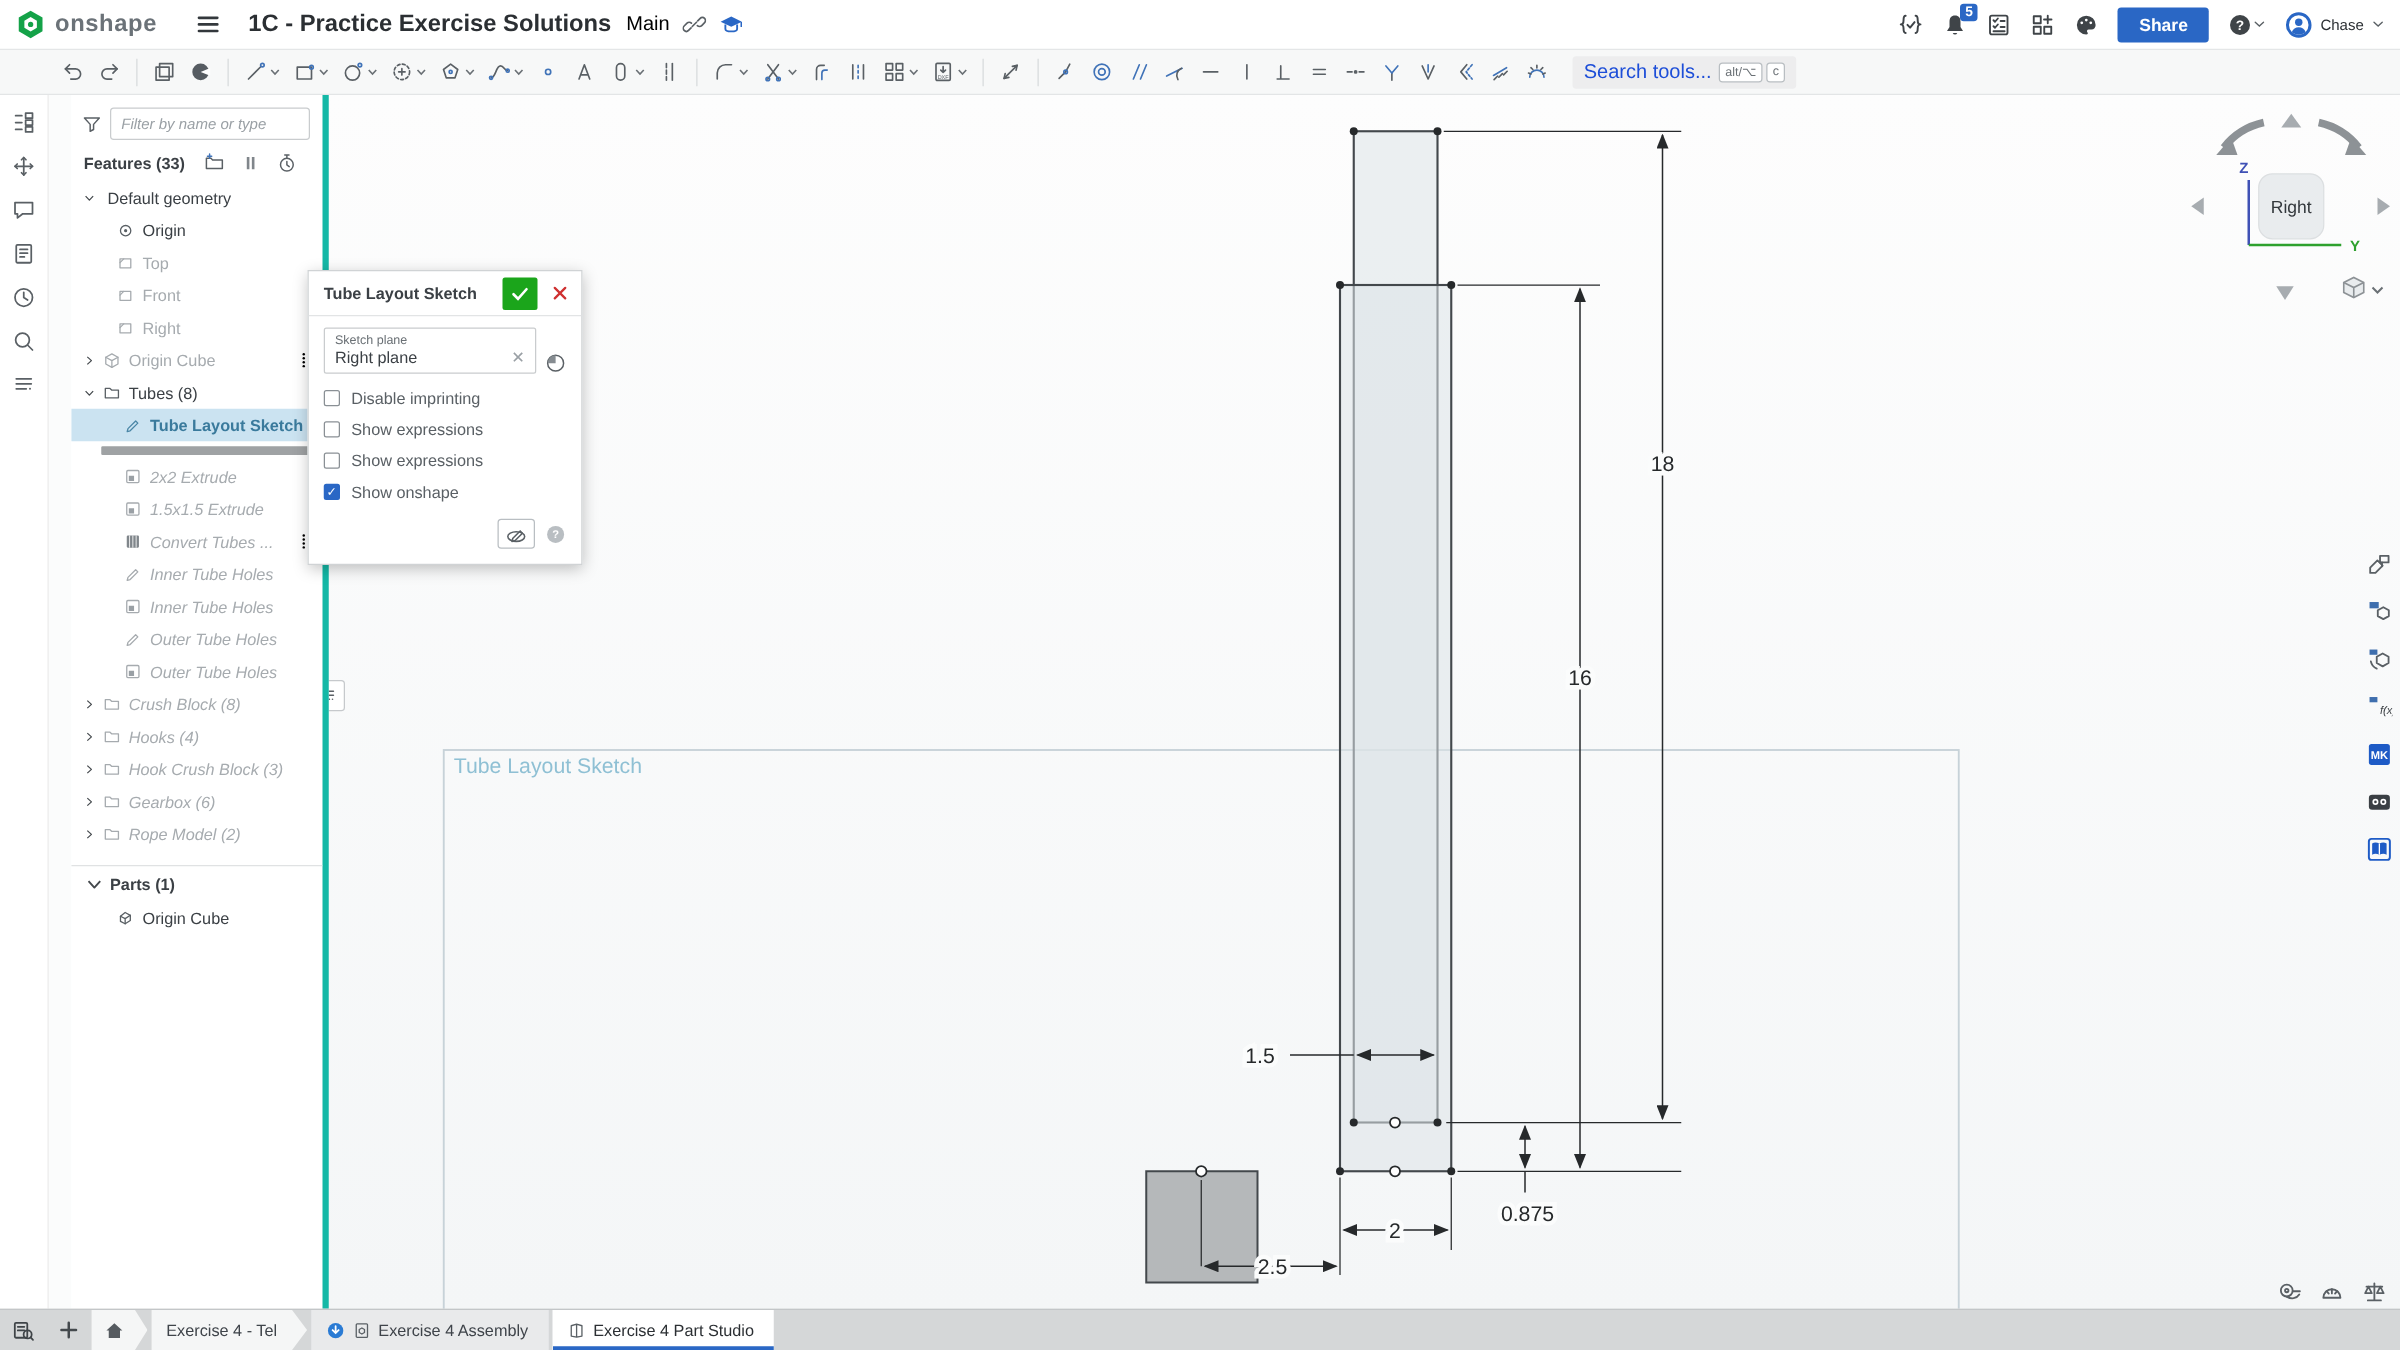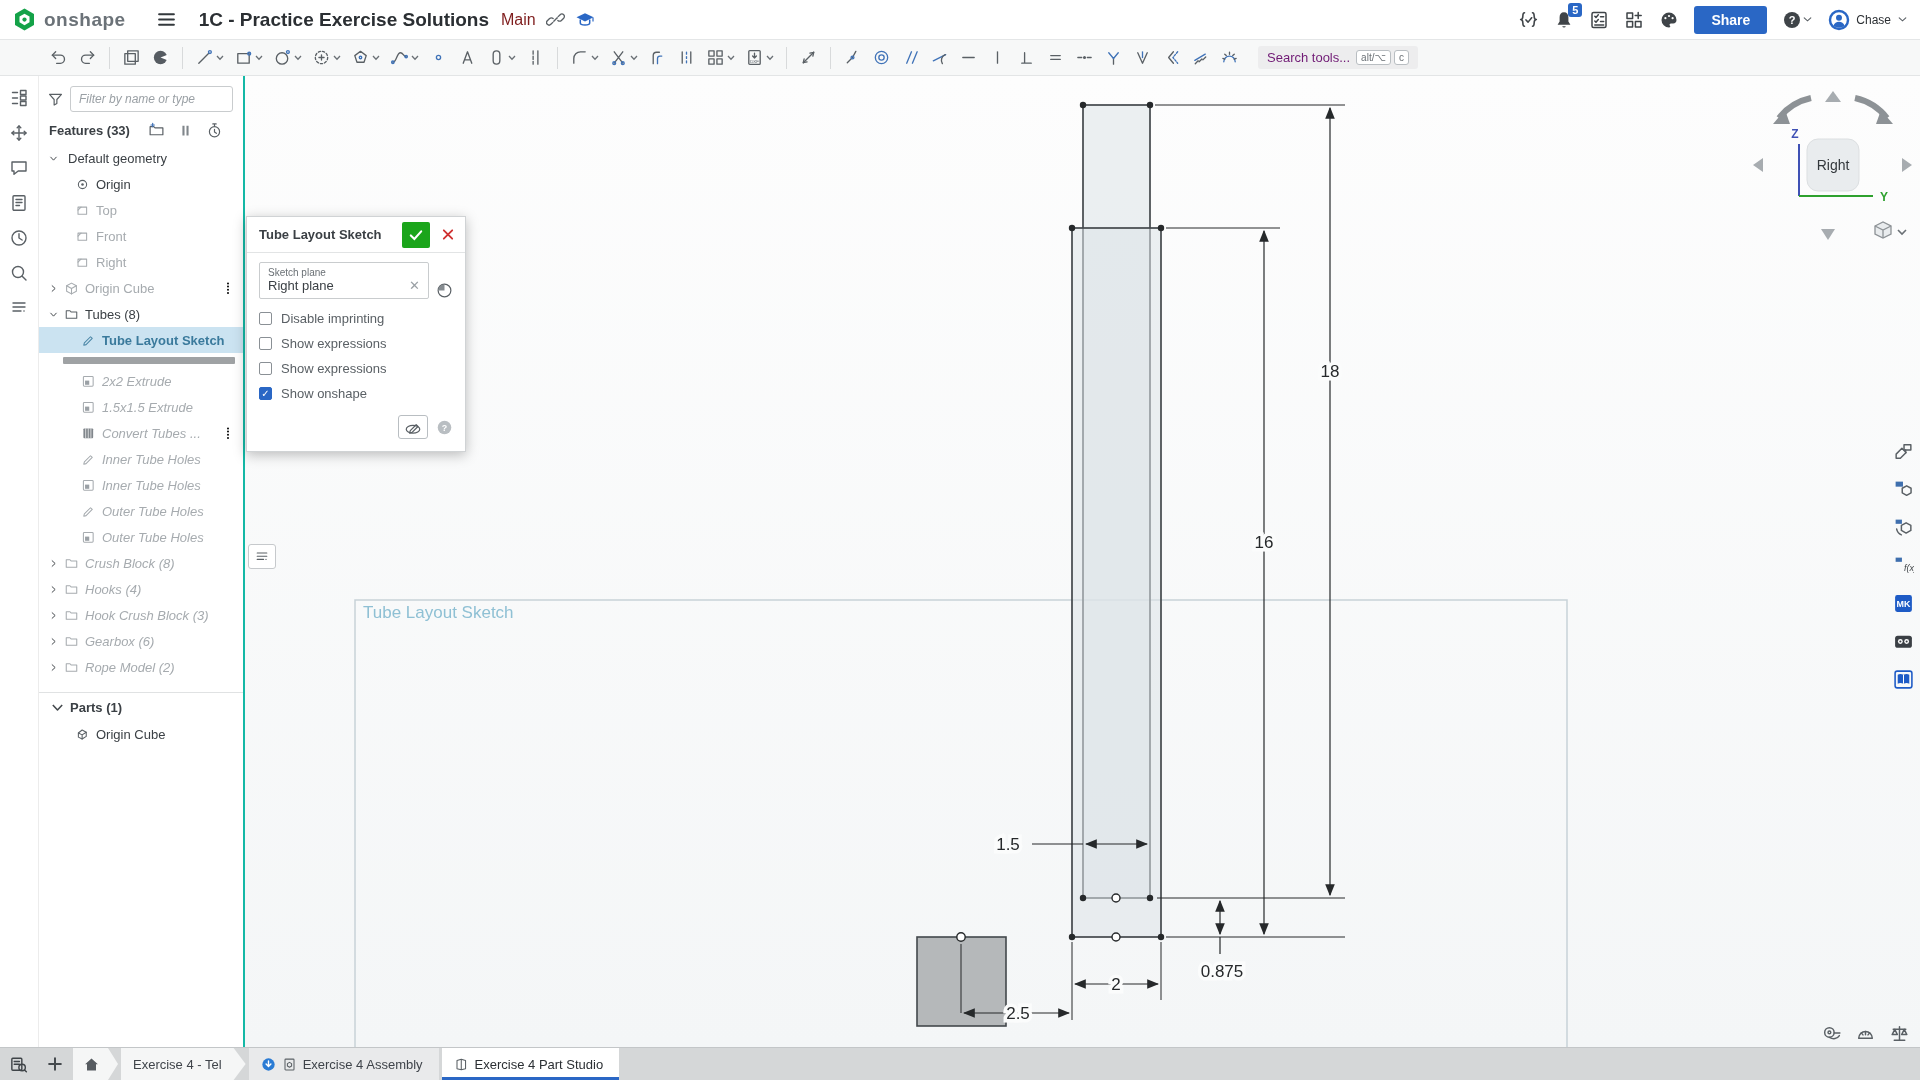--- a/index.html
+++ b/index.html
@@ -10,39 +10,39 @@
 .icon svg .b{fill:none;stroke:#4073b8;stroke-width:1.4;stroke-linecap:round;stroke-linejoin:round}
 .icon svg .sD{fill:none;stroke:#3f4448;stroke-width:1.5;stroke-linecap:round;stroke-linejoin:round}
 .icon svg .fD{fill:#5a6065}.icon svg .fB2{fill:#2a67c5}.icon svg .fDk{fill:#3f4448}
 .icon svg text{font-family:"Liberation Sans",sans-serif}
 
 .topbar{position:absolute;left:0;top:0;width:1920px;height:40px;background:#fff;border-bottom:1px solid #e4e6e7;display:flex;align-items:center;padding:0 12px;gap:10px;z-index:40}
 .logo{display:flex;align-items:center;gap:7px}
 .logo-text{font-size:19px;font-weight:600;color:#6b7278;letter-spacing:.5px}
 .hamburger{margin-left:14px;background:none;border:none;cursor:pointer;display:flex}
 .doc-title{font-size:19px;font-weight:700;color:#2b2f33;margin-left:6px;white-space:nowrap}
-.ws-name{font-size:16px;color:#7f1d1d;margin-left:2px}
+.ws-name{font-size:16px;color:#000000;margin-left:2px}
 .tb-right{margin-left:auto;display:flex;align-items:center;gap:15px}
 .bell-wrap{position:relative;display:flex}
 .badge{position:absolute;top:-7px;right:-8px;background:#2a67c5;color:#fff;font-size:11px;font-weight:700;padding:1px 4px;border-radius:3px;line-height:12px}
 .share-btn{background:#2a67c5;color:#fff;border:none;border-radius:3px;font-size:14px;font-weight:600;padding:6px 17px;cursor:pointer;font-family:inherit}
 .user{display:flex;align-items:center;gap:6px;font-size:12px;color:#2b2f33}
 .tb-iconbtn{background:none;border:none;padding:0;cursor:pointer;display:flex}
 
 .toolbar{position:absolute;left:0;top:40px;width:1920px;height:36px;background:#f7f8f8;border-bottom:1px solid #e3e5e6;display:flex;align-items:center;padding:0 8px 0 44px;z-index:30}
 .tb-btn{background:none;border:none;padding:2px 3px;margin:0 2px;display:flex;align-items:center;gap:2px;cursor:pointer;border-radius:2px}
 .tb-sep{width:1px;height:22px;background:#d8dadb;margin:0 7px;flex:none}
 .search-tools{margin-left:14px;display:flex;align-items:center;gap:6px;background:#ededee;border-radius:3px;padding:4px 9px;flex:none}
-.search-tools .ph{color:#701a75;font-size:13px}
+.search-tools .ph{color:#1d4ed8;font-size:16px}
 .kbd{border:1px solid #b9bec2;border-radius:3px;background:#fff;font-size:10px;padding:1px 4px;color:#6a7075}
 
 .left-rail{position:absolute;left:0;top:76px;width:39px;height:971px;background:#fff;border-right:1px solid #ececec;display:flex;flex-direction:column;align-items:center;padding-top:8px;gap:7px;z-index:20}
 .rail-btn{background:none;border:none;padding:4px;cursor:pointer;display:flex;border-radius:3px}
 
-.features-panel{position:absolute;left:39px;top:76px;width:206px;height:971px;background:#fff;border-right:2px solid #14b8a6;z-index:20;overflow:hidden}
+.features-panel{position:absolute;left:57px;top:76px;width:206px;height:971px;background:#fff;border-right:5px solid #14b8a6;z-index:20;overflow:hidden}
 .filter-row{display:flex;align-items:center;gap:6px;padding:10px 10px 6px 8px}
 .filter-input{flex:1;height:26px;border:1px solid #c9ccce;border-radius:3px;font-size:12px;font-style:italic;padding:0 8px;color:#3b4045;font-family:inherit;min-width:0}
 .filter-input::placeholder{color:#9aa0a5}
 .feat-header{display:flex;align-items:center;padding:4px 20px 6px 10px;font-size:13px;font-weight:700;color:#3b4045}
 .feat-header .hdr-icons{margin-left:auto;display:flex;gap:13px}
 .row{display:flex;align-items:center;height:26px;font-size:13px;color:#3b4045;cursor:pointer;padding-right:8px}
 .row .row-label{margin-left:6px;white-space:nowrap;overflow:hidden;text-overflow:ellipsis;flex:1}
 .row.muted{color:#a6abaf}
 .row.after{color:#a6abaf;font-style:italic}
 .row.muted svg .s,.row.after svg .s{stroke:#a6abaf}

